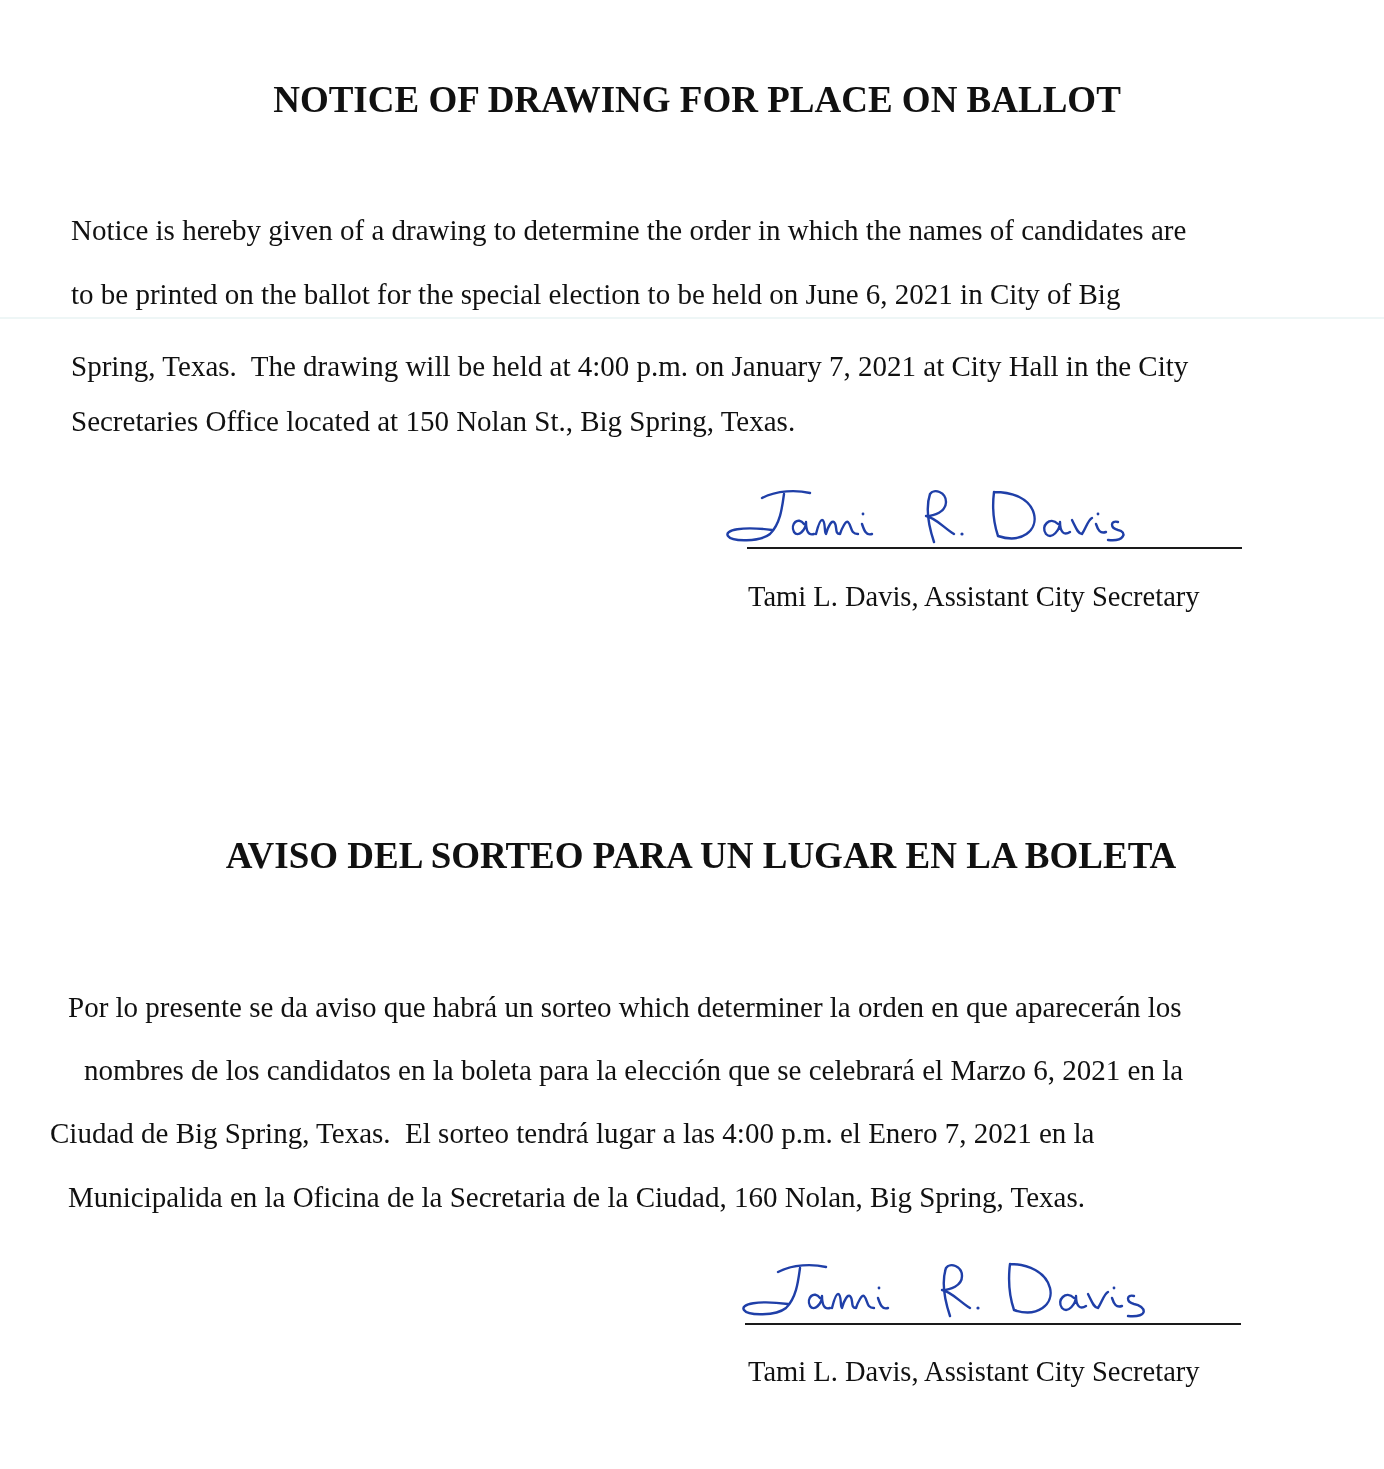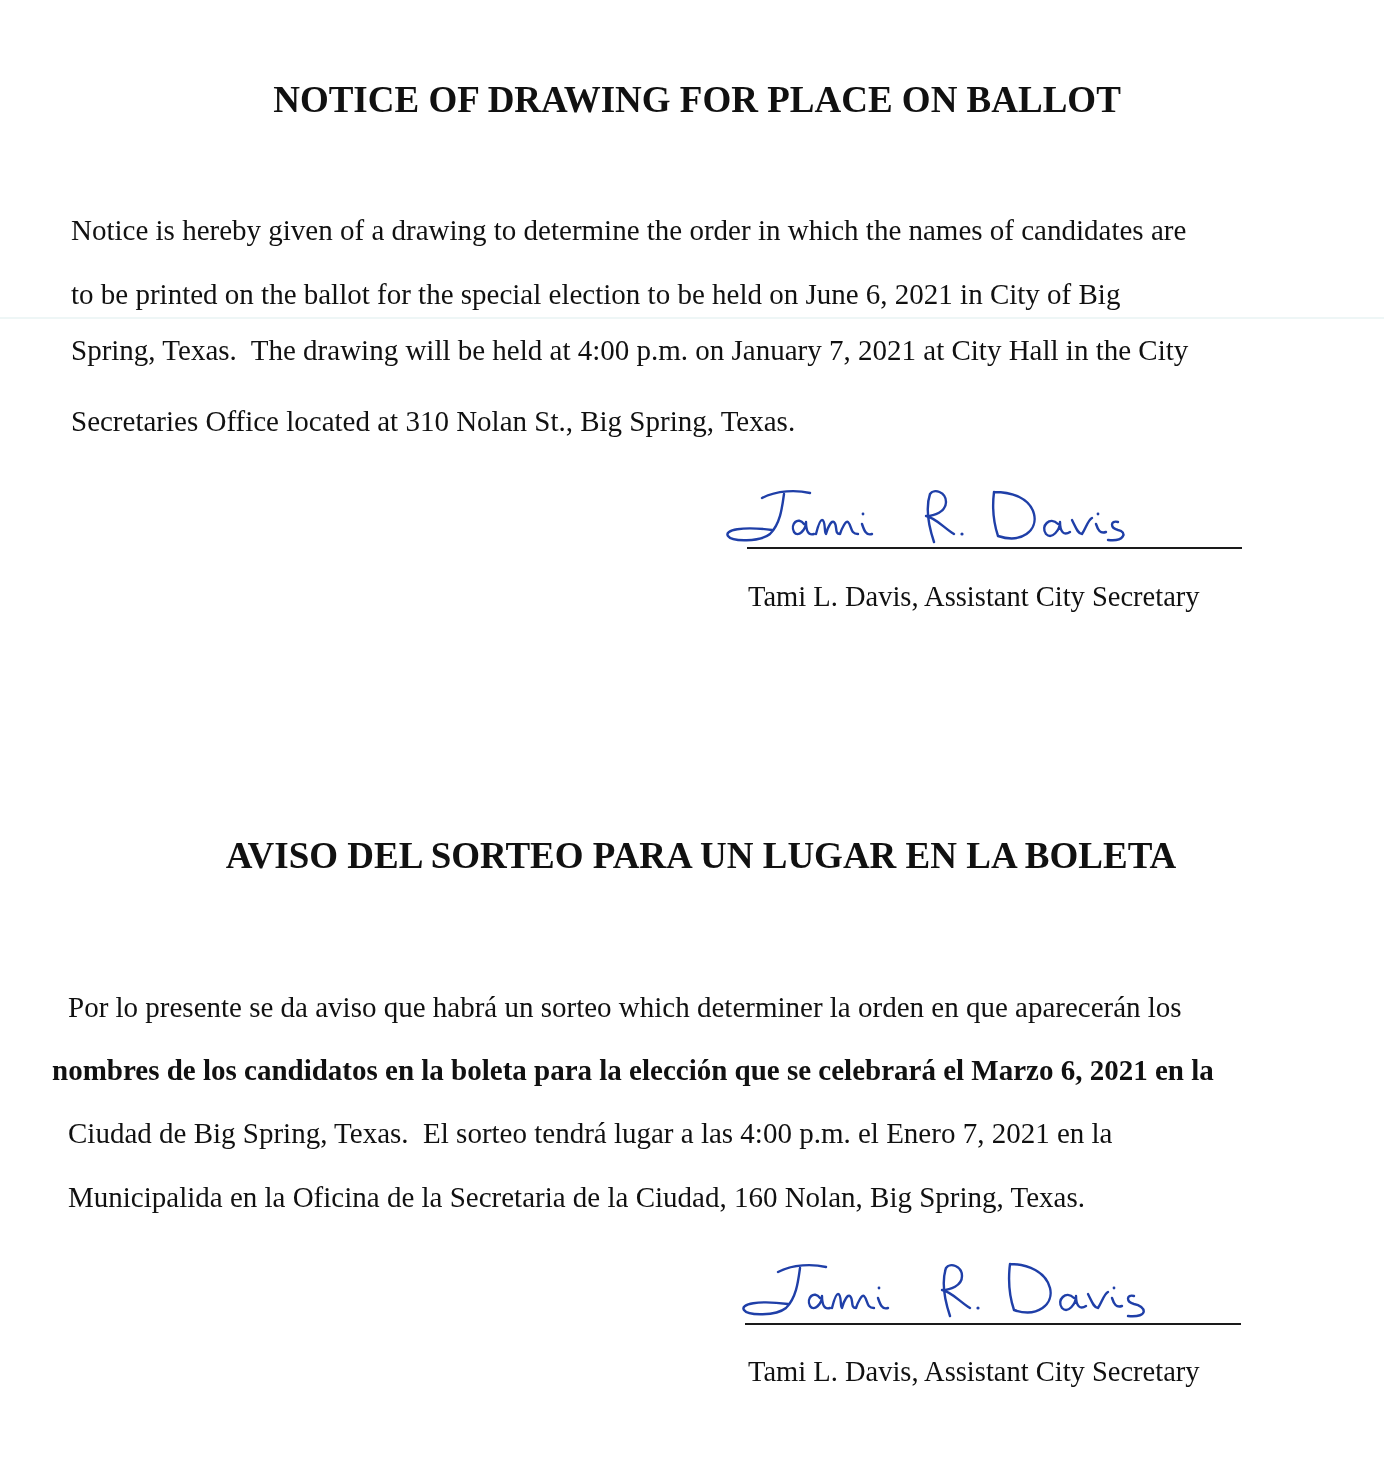--- a/index.html
+++ b/index.html
@@ -64,22 +64,22 @@
 </head>
 <body>
 
 <div class="scan-line"></div>
 
 <section>
   <h1 class="title title-en">NOTICE OF DRAWING FOR PLACE ON BALLOT</h1>
 
   <p class="para-line" style="left:55px; top:200px;">Notice is hereby given of a drawing to determine the order in which the names of candidates are</p>
   <p class="para-line" style="left:55px; top:264px;">to be printed on the ballot for the special election to be held on June 6, 2021 in City of Big</p>
-  <p class="para-line" style="left:55px; top:320px;text-align:right;">Spring, Texas.  The drawing will be held at 4:00 p.m. on January 7, 2021 at City Hall in the City</p>
-  <p class="para-line" style="left:55px; top:391px;">Secretaries Office located at 310 Nolan St., Big Spring, Texas.</p>
+  <p class="para-line" style="left:55px; top:336px;text-align:right;">Spring, Texas.  The drawing will be held at 4:00 p.m. on January 7, 2021 at City Hall in the City</p>
+  <p class="para-line" style="left:55px; top:391px;">Secretaries Office located at 150 Nolan St., Big Spring, Texas.</p>
 
   <div class="signature" style="left:722px; top:484px;">
     <svg width="420" height="64" viewBox="0 0 420 64" aria-hidden="true">
       <g fill="none" stroke="#1f3fa8" stroke-width="2.4" stroke-linecap="round" stroke-linejoin="round">
 
         <path d="M40 14 C55 6, 75 6, 88 9"></path>
         <path d="M62 10 C60 25, 58 40, 48 50 C38 58, 10 58, 6 52 C2 46, 20 42, 50 46"></path>
 
         <path d="M82 40 C76 32, 68 40, 72 48 C76 54, 84 46, 84 38 C84 46, 86 52, 92 50"></path>
 
@@ -105,22 +105,22 @@
     </svg>
   </div>
   <div class="sig-line" style="left:747px; top:547px; width:495px;"></div>
   <div class="sig-name" style="left:748px; top:583px;">Tami L. Davis, Assistant City Secretary</div>
 </section>
 
 <section>
   <h1 class="title title-es">AVISO DEL SORTEO PARA UN LUGAR EN LA BOLETA</h1>
 
   <p class="para-line" style="left:52px; top:977px;">Por lo presente se da aviso que habrá un sorteo which determiner la orden en que aparecerán los</p>
-  <p class="para-line" style="left:36px; top:1040px;font-weight:bold;">nombres de los candidatos en la boleta para la elección que se celebrará el Marzo 6, 2021 en la</p>
-  <p class="para-line" style="left:52px; top:1103px;">Ciudad de Big Spring, Texas.  El sorteo tendrá lugar a las 4:00 p.m. el Enero 7, 2021 en la</p>
+  <p class="para-line" style="left:68px; top:1040px;">nombres de los candidatos en la boleta para la elección que se celebrará el Marzo 6, 2021 en la</p>
+  <p class="para-line" style="left:34px; top:1103px;">Ciudad de Big Spring, Texas.  El sorteo tendrá lugar a las 4:00 p.m. el Enero 7, 2021 en la</p>
   <p class="para-line" style="left:52px; top:1167px;">Municipalida en la Oficina de la Secretaria de la Ciudad, 160 Nolan, Big Spring, Texas.</p>
 
   <div class="signature" style="left:738px; top:1258px;">
     <svg width="420" height="64" viewBox="0 0 420 64" aria-hidden="true">
       <g fill="none" stroke="#1f3fa8" stroke-width="2.4" stroke-linecap="round" stroke-linejoin="round">
         <path d="M40 14 C55 6, 75 6, 88 9"></path>
         <path d="M62 10 C60 25, 58 40, 48 50 C38 58, 10 58, 6 52 C2 46, 20 42, 50 46"></path>
         <path d="M82 40 C76 32, 68 40, 72 48 C76 54, 84 46, 84 38 C84 46, 86 52, 92 50"></path>
         <path d="M94 50 C96 42, 98 36, 100 36 C104 36, 102 50, 104 50 C106 42, 110 36, 112 38 C116 42, 112 50, 118 50 C120 44, 124 36, 126 38 C130 42, 128 50, 136 50"></path>
         <path d="M140 40 C142 46, 144 52, 150 50"></path>

